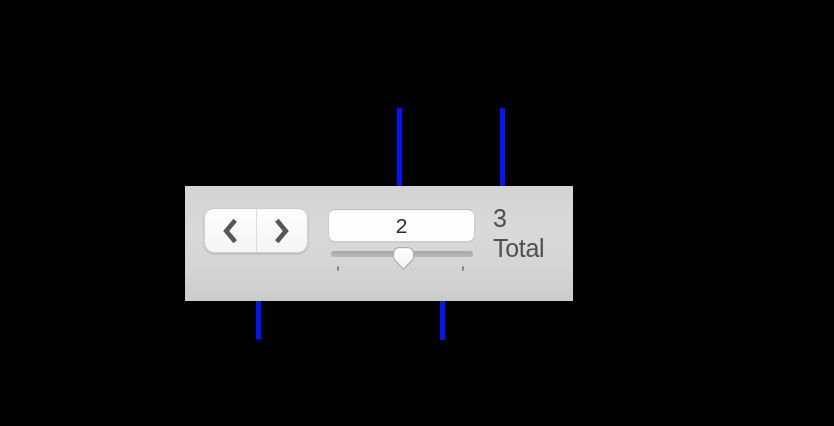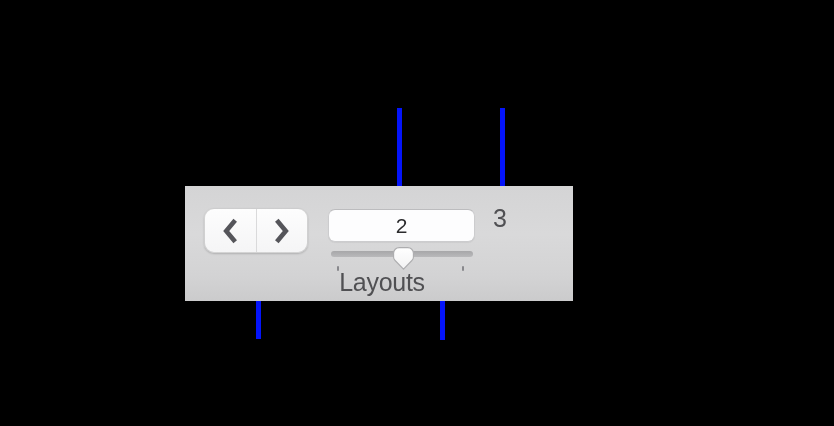--- a/index.html
+++ b/index.html
@@ -110,20 +110,20 @@
         <linearGradient id="thumbGrad" x1="0" y1="0" x2="0" y2="1">
           <stop offset="0" stop-color="#ffffff"></stop>
           <stop offset="1" stop-color="#f2f2f3"></stop>
         </linearGradient>
       </defs>
       <path d="M6.2,0.6 H14.8 A5.6,5.6 0 0 1 20.4,6.2 V10.2
                Q20.4,12.2 18.9,13.5 L10.5,22.2 L2.1,13.5
                Q0.6,12.2 0.6,10.2 V6.2 A5.6,5.6 0 0 1 6.2,0.6 Z" fill="url(#thumbGrad)" stroke="#adadaf" stroke-width="1.1"></path>
     </svg>
 
-    <div class="gray-label layouts-label">Layouts</div>
 
     <div class="gray-label total-block">
       <div>3</div>
+      <div>Total</div>
     </div>
 
   </div>
 </div>
 
 </body></html>

